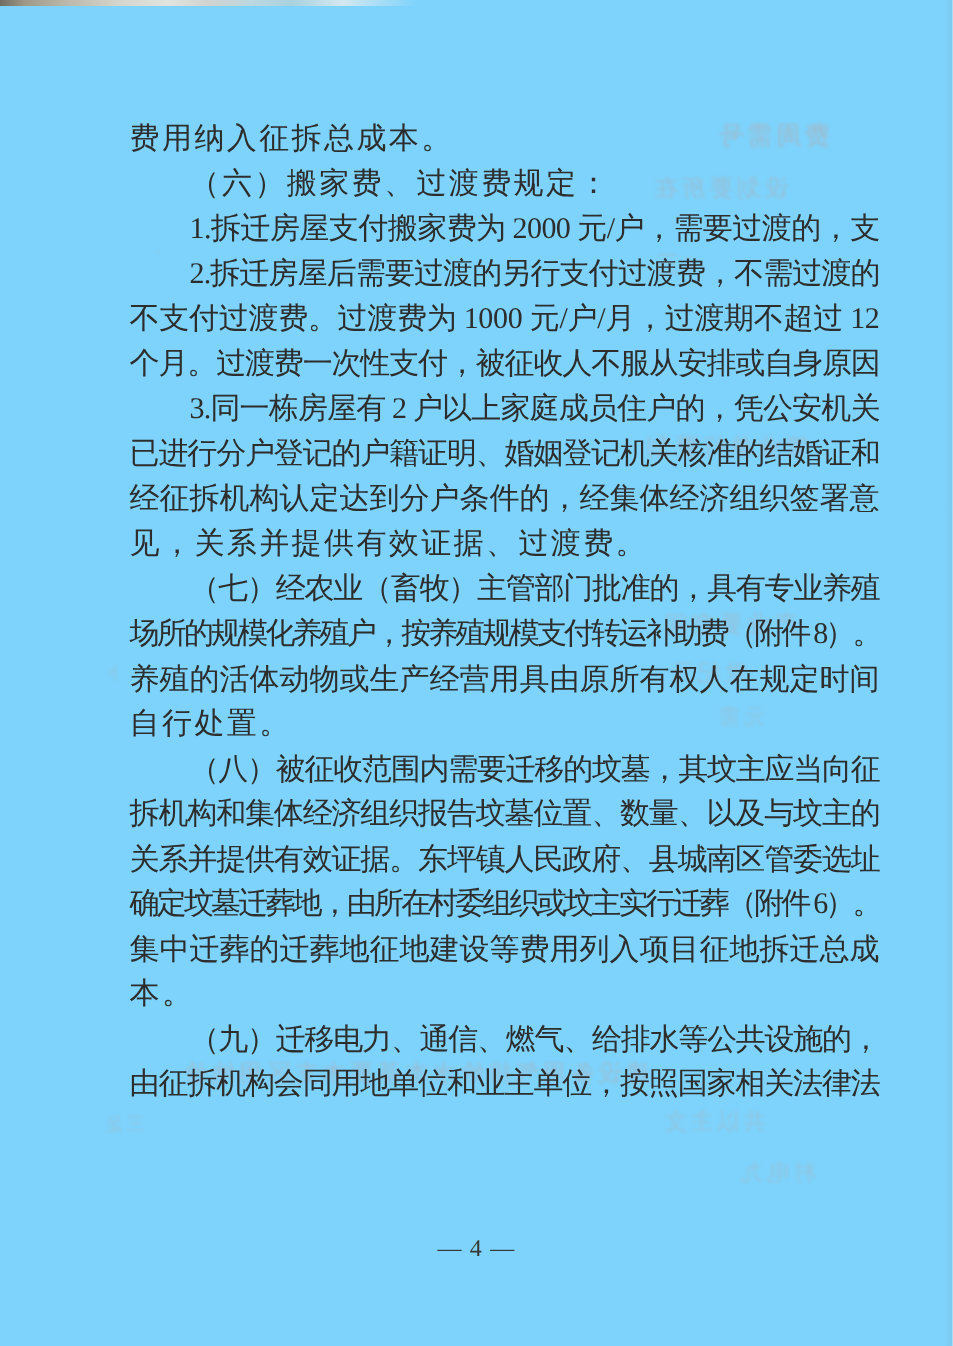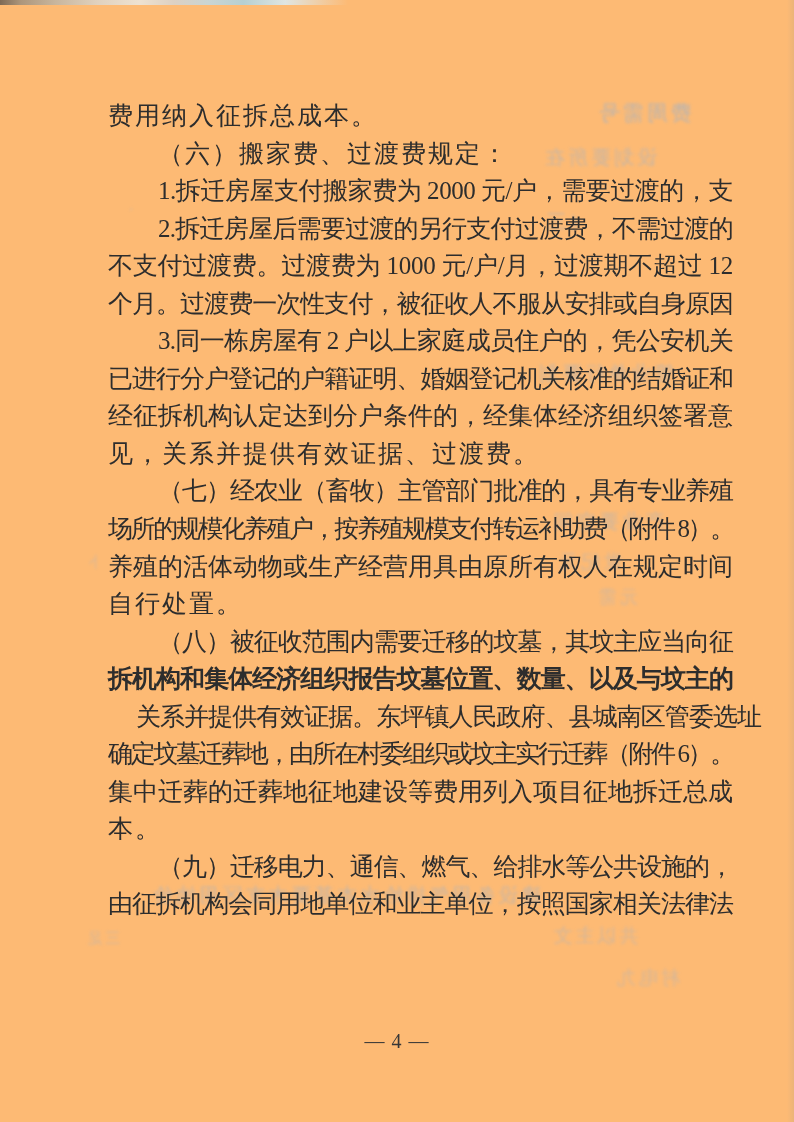--- a/index.html
+++ b/index.html
@@ -4,21 +4,21 @@
 <style>
   html, body {
     margin: 0;
     padding: 0;
     background: #ffffff;
   }
   .page {
     position: relative;
     width: 794px;
     height: 1122px;
-    background: #fdba74;
+    background: #7dd3fc;
     overflow: hidden;
     font-family: "Liberation Serif", "DejaVu Serif", serif;
   }
   
   .page::after {
     content: "";
     position: absolute;
     top: 0;
     right: 0;
     width: 7px;
@@ -119,22 +119,22 @@
       <div class="line"><span style="letter-spacing: -0.961538px;">个月。过渡费一次性支付，被征收人不服从安排或自身原因</span></div>
       <div class="line indent"><span style="letter-spacing: -0.694444px; text-align: right;">3.同一栋房屋有 2 户以上家庭成员住户的，凭公安机关</span></div>
       <div class="line"><span style="letter-spacing: -0.961538px;">已进行分户登记的户籍证明、婚姻登记机关核准的结婚证和</span></div>
       <div class="line"><span style="letter-spacing: 0px;">经征拆机构认定达到分户条件的，经集体经济组织签署意</span></div>
       <div class="line"><span>见，关系并提供有效证据、过渡费。</span></div>
       <div class="line indent"><span style="letter-spacing: -1.04167px;">（七）经农业（畜牧）主管部门批准的，具有专业养殖</span></div>
       <div class="line"><span style="letter-spacing: -2.37069px;">场所的规模化养殖户，按养殖规模支付转运补助费（附件 8）。</span></div>
       <div class="line"><span style="letter-spacing: 0px;">养殖的活体动物或生产经营用具由原所有权人在规定时间</span></div>
       <div class="line"><span>自行处置。</span></div>
       <div class="line indent"><span style="letter-spacing: -1.04167px;">（八）被征收范围内需要迁移的坟墓，其坟主应当向征</span></div>
-      <div class="line"><span style="letter-spacing: -0.961538px; font-weight: bold;">拆机构和集体经济组织报告坟墓位置、数量、以及与坟主的</span></div>
-      <div class="line"><span style="letter-spacing: -0.961538px; margin-left: 28px;">关系并提供有效证据。东坪镇人民政府、县城南区管委选址</span></div>
+      <div class="line"><span style="letter-spacing: -0.961538px;">拆机构和集体经济组织报告坟墓位置、数量、以及与坟主的</span></div>
+      <div class="line"><span style="letter-spacing: -0.961538px;">关系并提供有效证据。东坪镇人民政府、县城南区管委选址</span></div>
       <div class="line"><span style="letter-spacing: -2.37069px; margin-top: 40px;">确定坟墓迁葬地，由所在村委组织或坟主实行迁葬（附件 6）。</span></div>
       <div class="line"><span style="letter-spacing: 0px;">集中迁葬的迁葬地征地建设等费用列入项目征地拆迁总成</span></div>
       <div class="line"><span>本。</span></div>
       <div class="line indent"><span style="letter-spacing: -1.04167px;">（九）迁移电力、通信、燃气、给排水等公共设施的，</span></div>
       <div class="line"><span style="letter-spacing: -0.961538px;">由征拆机构会同用地单位和业主单位，按照国家相关法律法</span></div>
     </div>
   <div class="footer">— 4 —</div>
 </div>
 
 </body></html>

